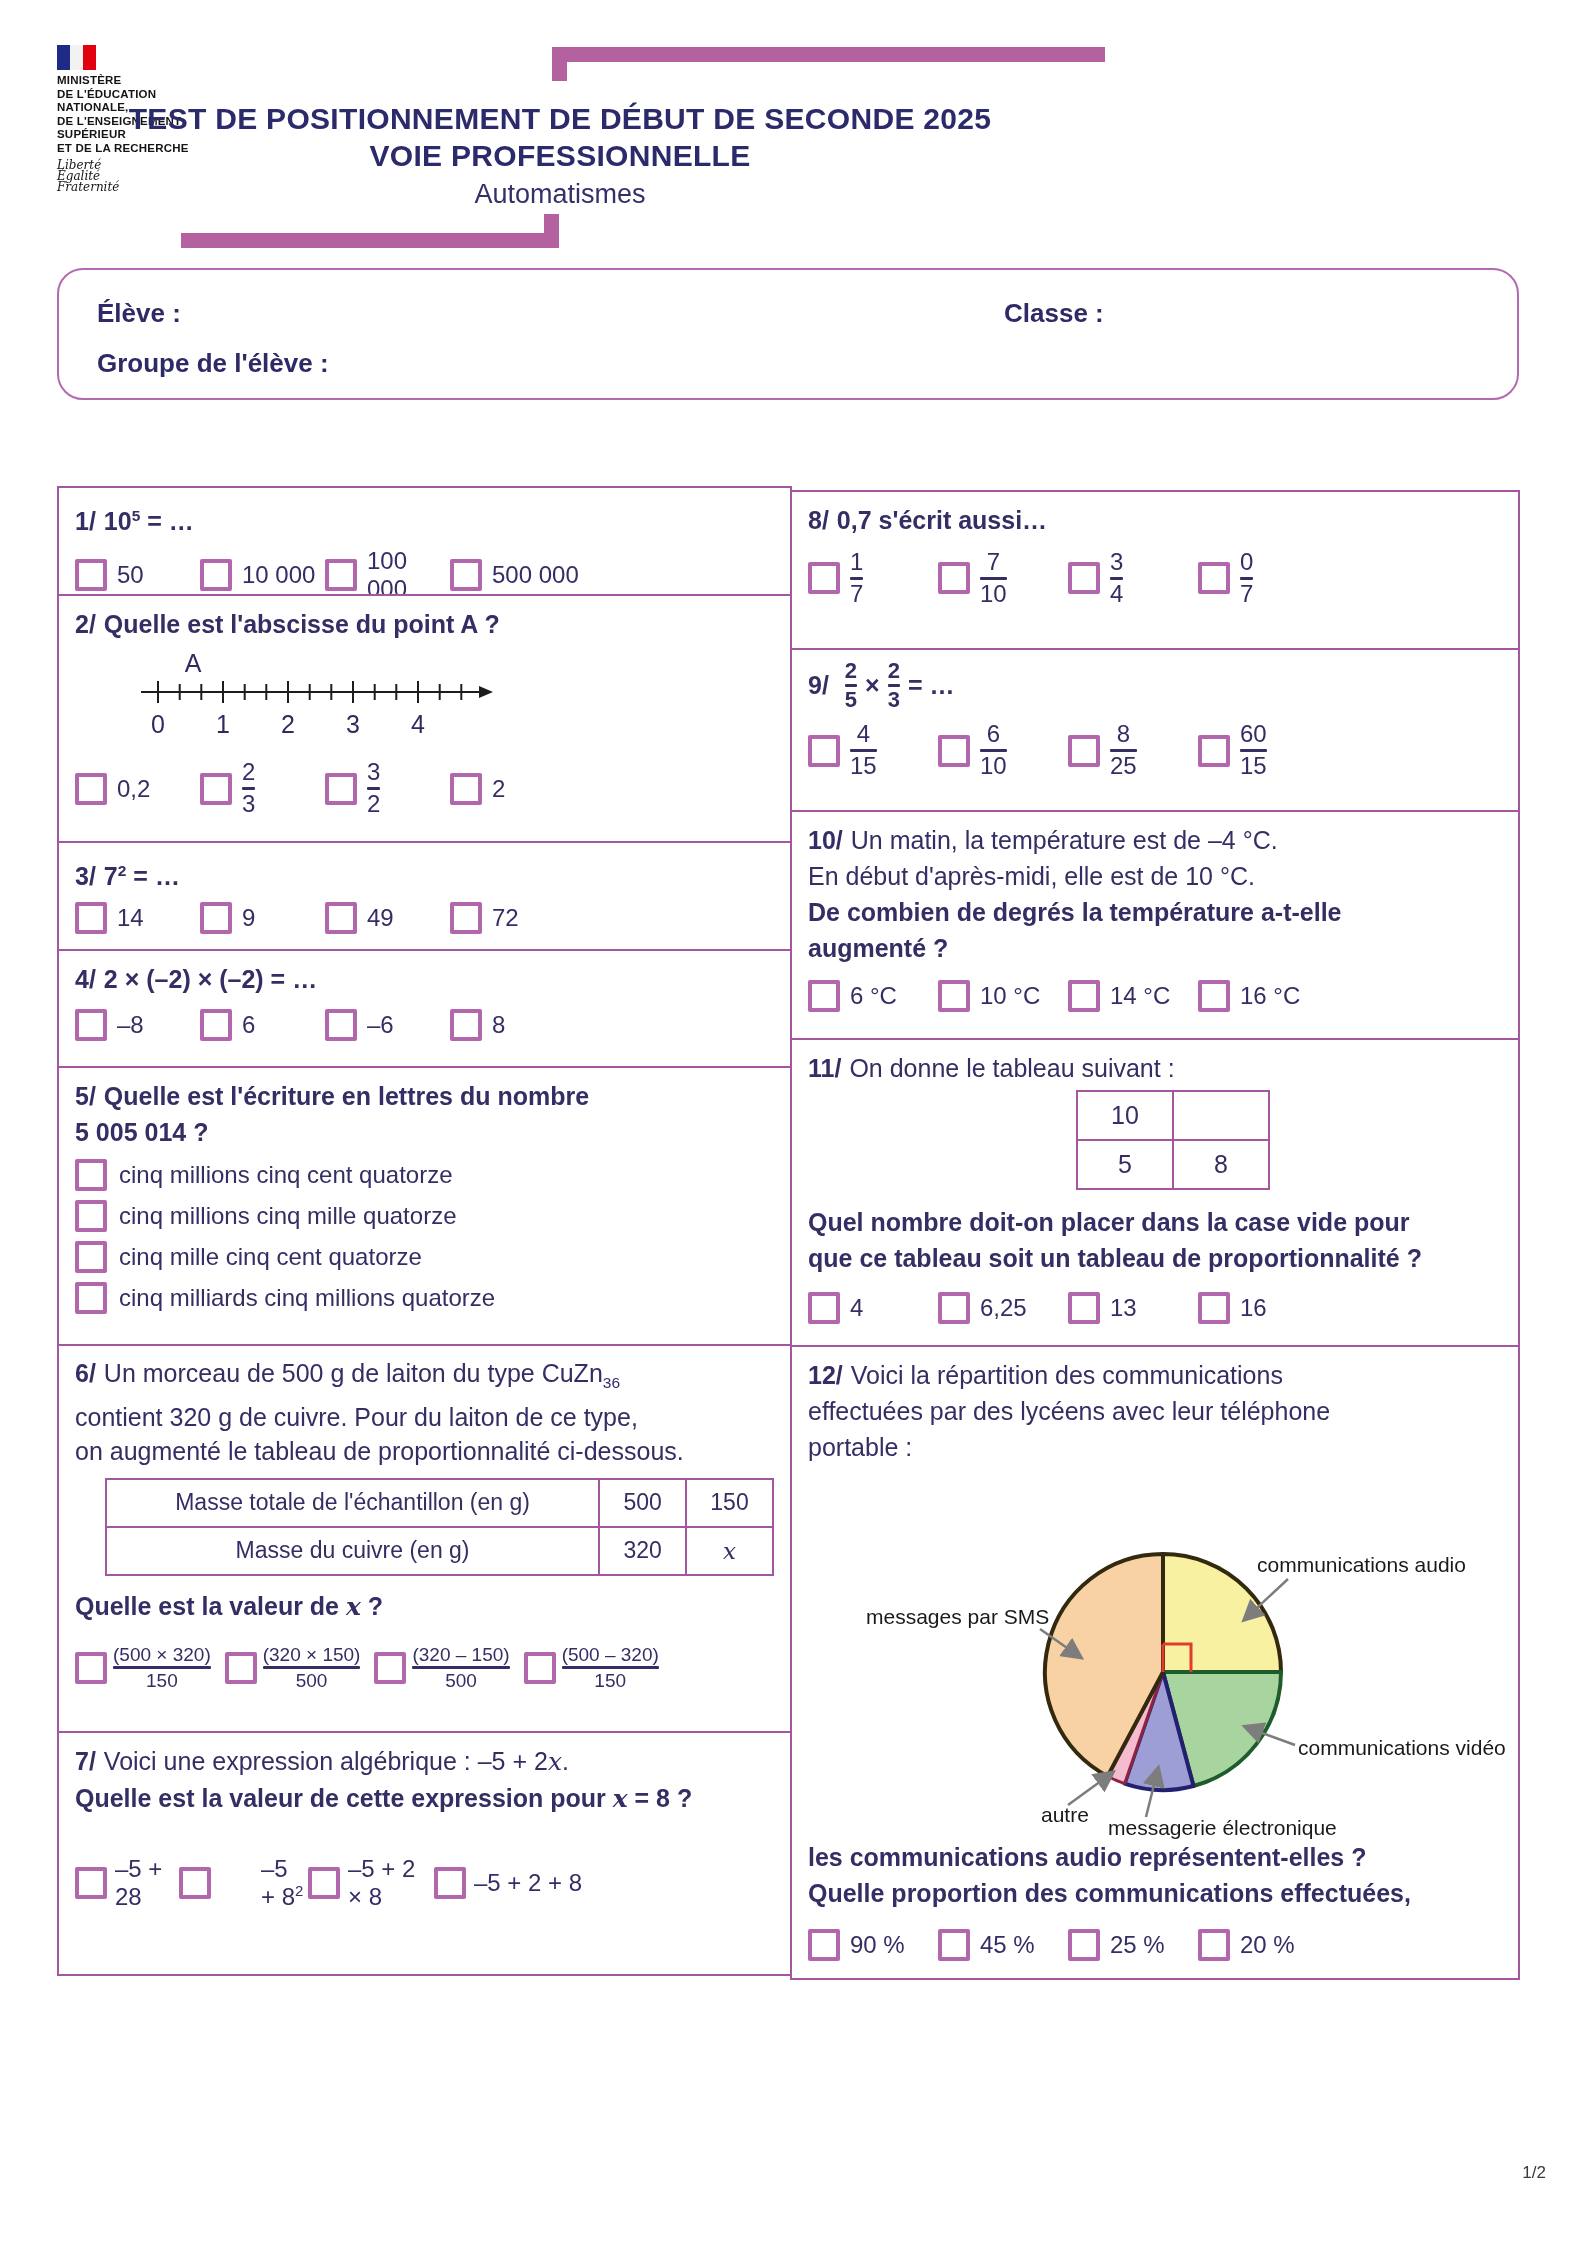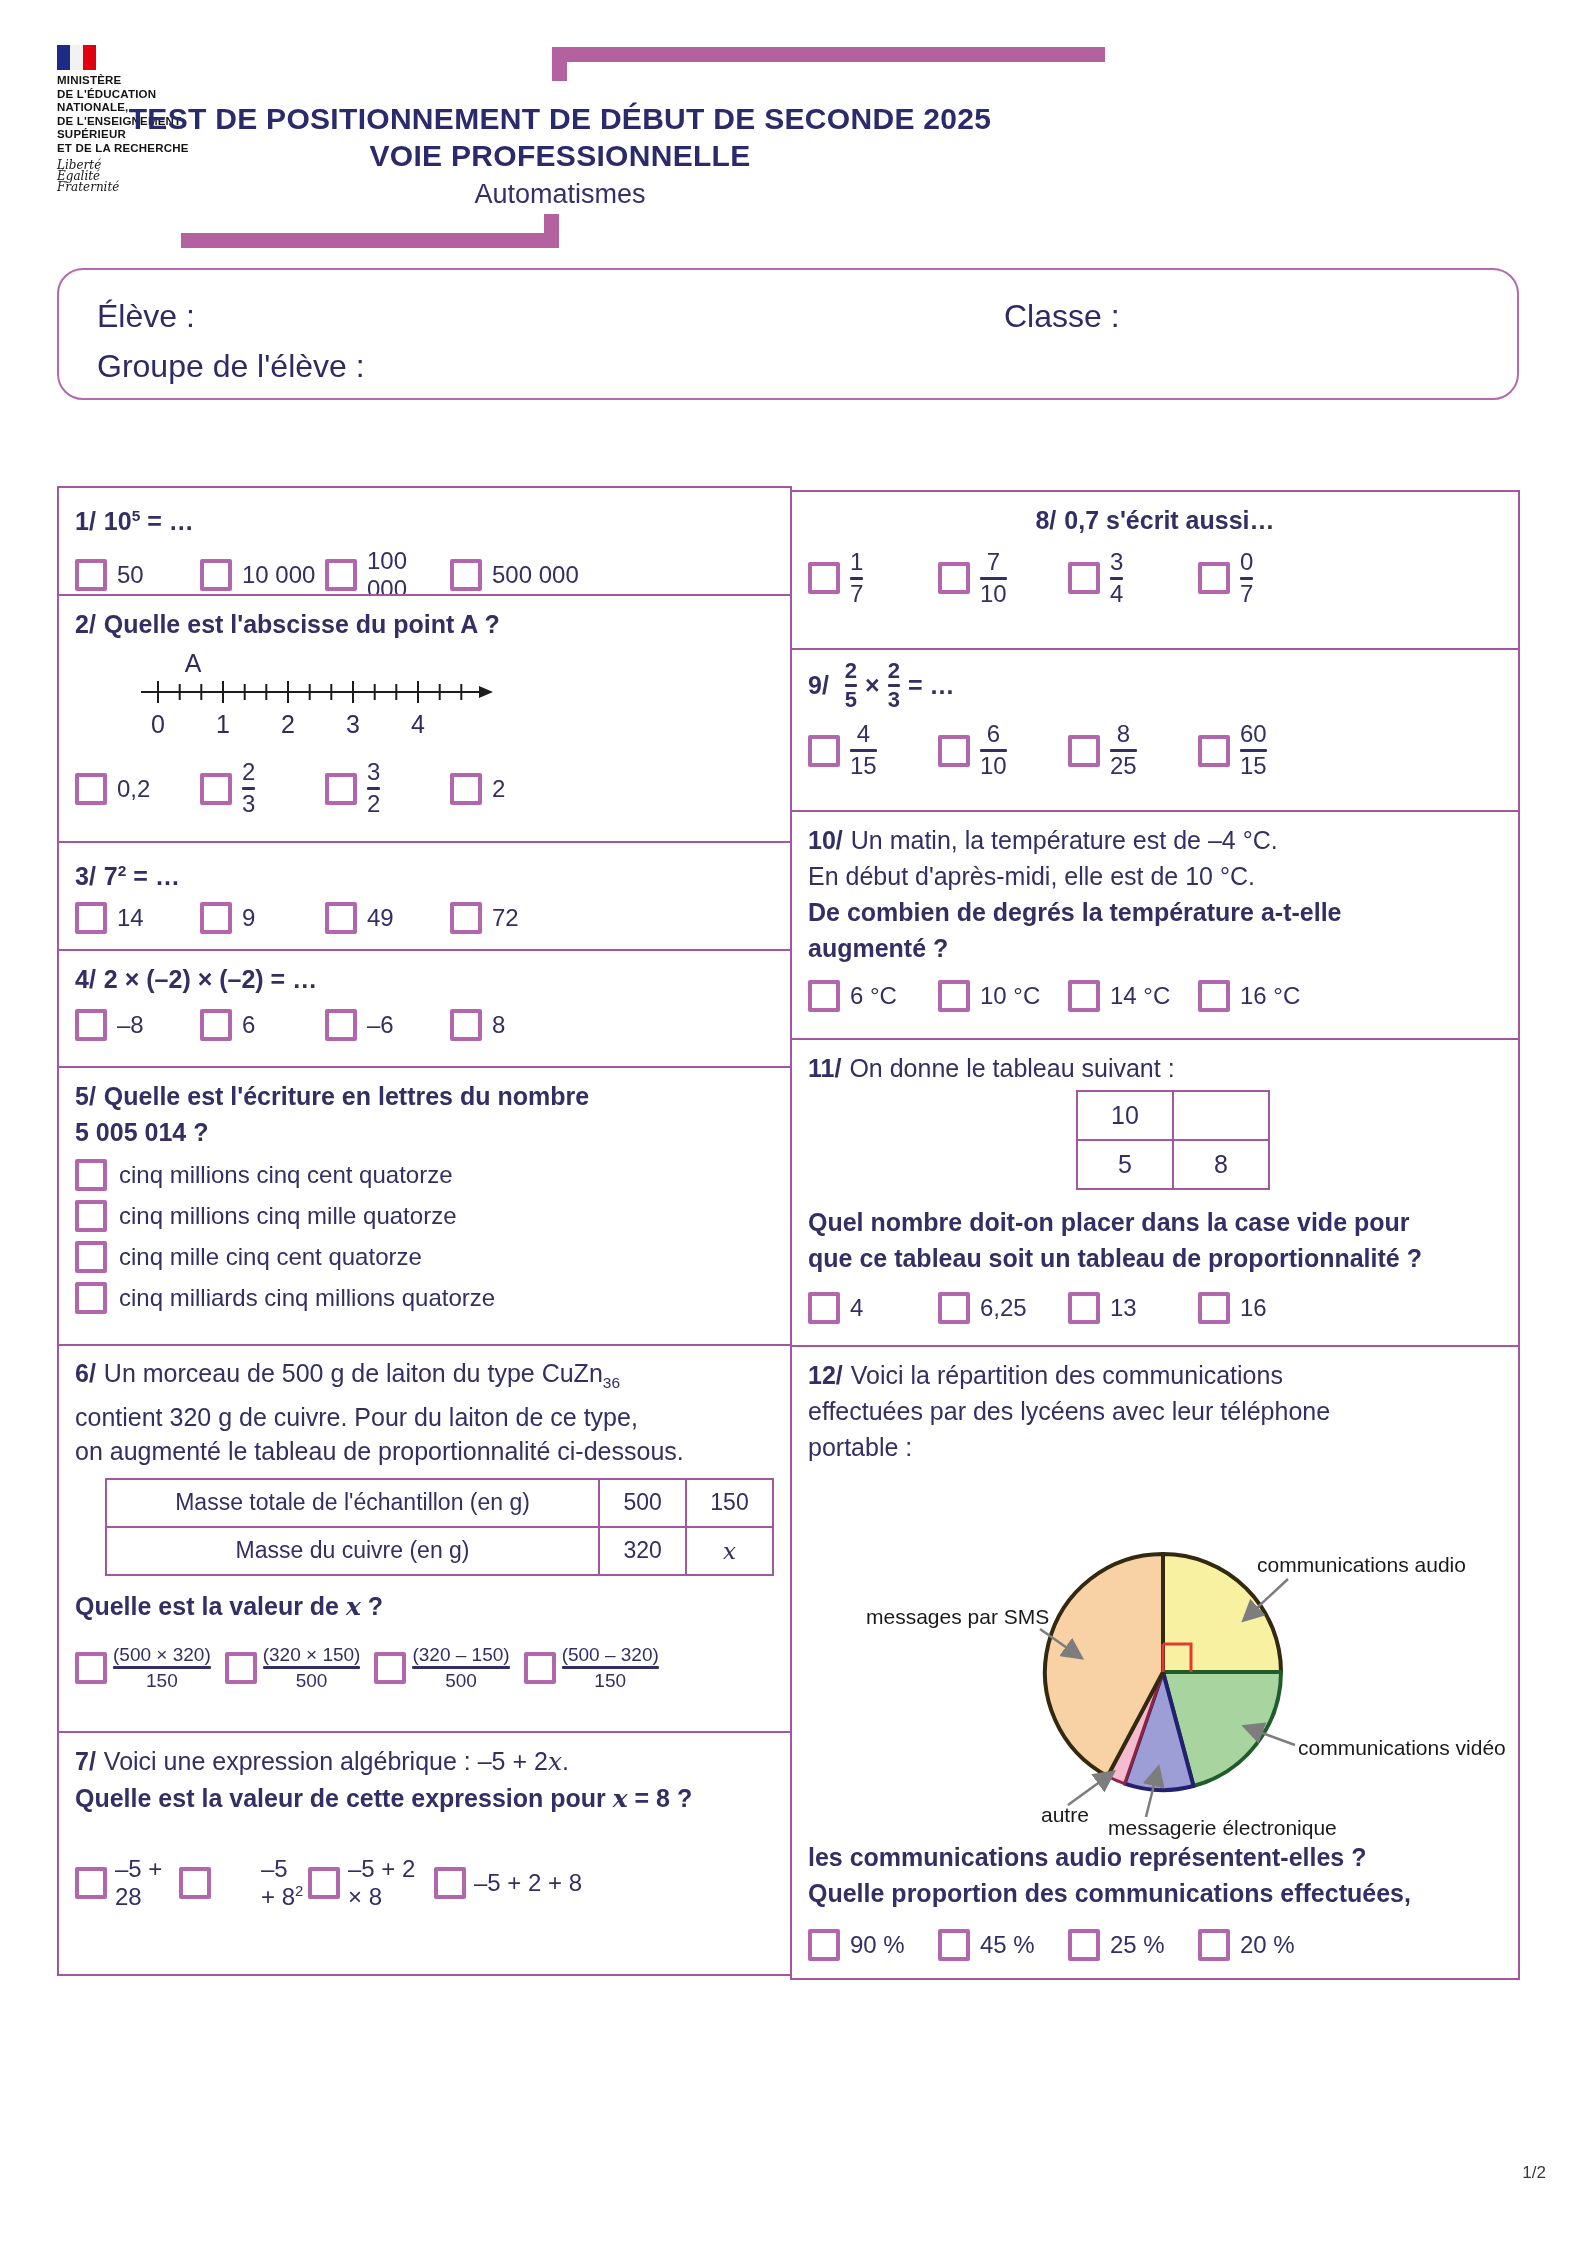--- a/index.html
+++ b/index.html
@@ -22,21 +22,21 @@
 
   .brk { background:#b3629f; }
   .btop-bar { left:552px; top:47px; width:553px; height:15px; }
   .btop-leg { left:552px; top:47px; width:15px; height:34px; }
   .bbot-bar { left:181px; top:233px; width:378px; height:15px; }
   .bbot-leg { left:544px; top:214px; width:15px; height:34px; }
 
   
   .stubox { left:57px; top:268px; width:1462px; height:132px; border:2.5px solid #b56ab0;
             border-radius:26px; box-sizing:border-box; }
-  .stu-lbl { font-size:32px; font-weight:normal; color:#2e2a66; position:absolute; }
+  .stu-lbl { font-size:26px; font-weight:bold; color:#2e2a66; position:absolute; }
 
   
   .col { position:absolute; display:flex; flex-direction:column; }
   .q { border:2.5px solid #a4569e; box-sizing:border-box; background:#fff; padding:10px 16px; }
   .q + .q { margin-top:-2.5px; }
 
   .pl  { font-size:25px; line-height:36px; font-weight:400; }
   .plb { font-size:25px; line-height:36px; font-weight:bold; }
   .qnum { font-weight:bold; margin-right:8px; }
 
@@ -352,21 +352,21 @@
       <div class="opt">
           <span class="cb"></span>
           <span class="lab" style="margin-left:8px;">–5 + 2 + 8</span>
         </div>
     </div>
   </div>
 </div>
 
 <div class="col" style="left:790px; top:490px; width:730px;">
 
-  <div class="q" style="height:160px;text-align:center;">
+  <div class="q" style="height:160px;">
     <div class="plb">
       <span class="qnum">8/</span><span>0,7 s'écrit aussi…</span>
     </div>
     <div class="opts" style="margin-top:12px;">
       <div class="opt w130">
           <span class="cb"></span>
         <span class="frac" style="margin-left:10px;">
             <span>1</span>
             <span class="bar"></span>
             <span>7</span>

